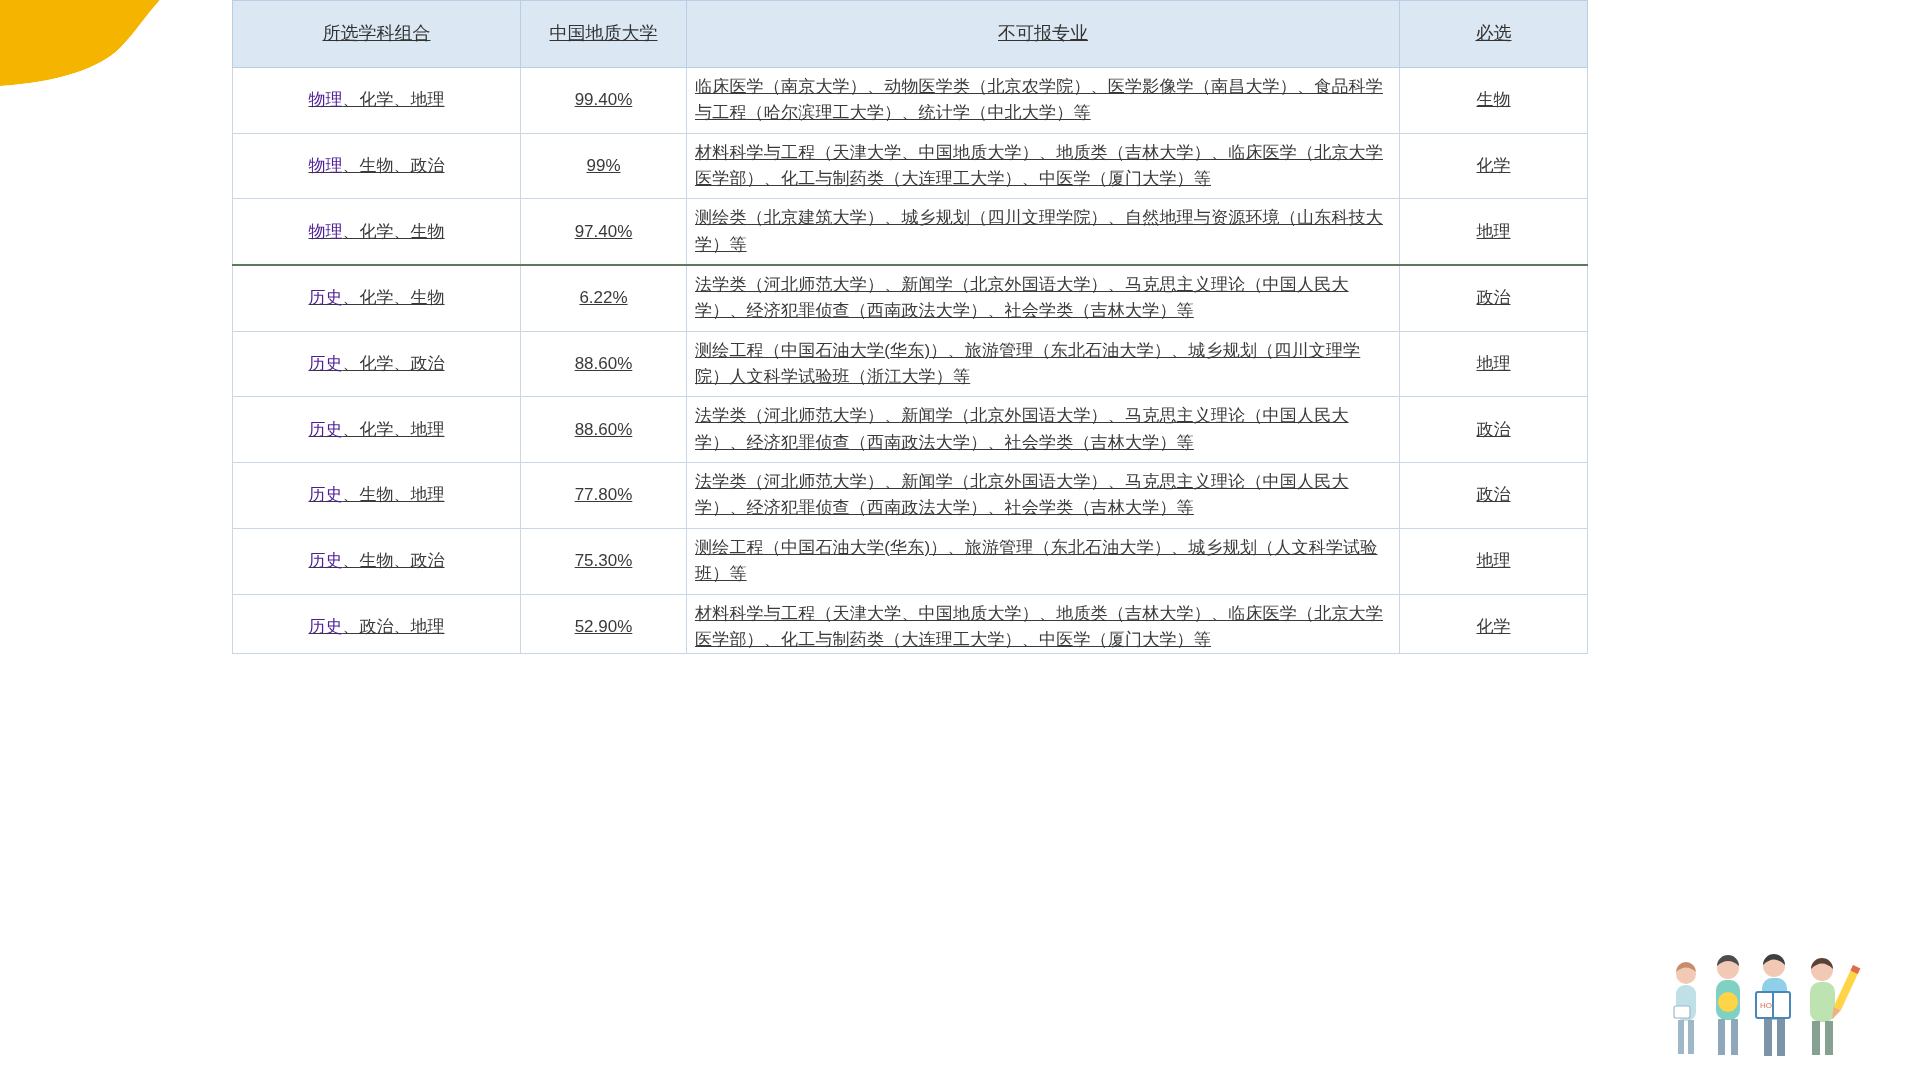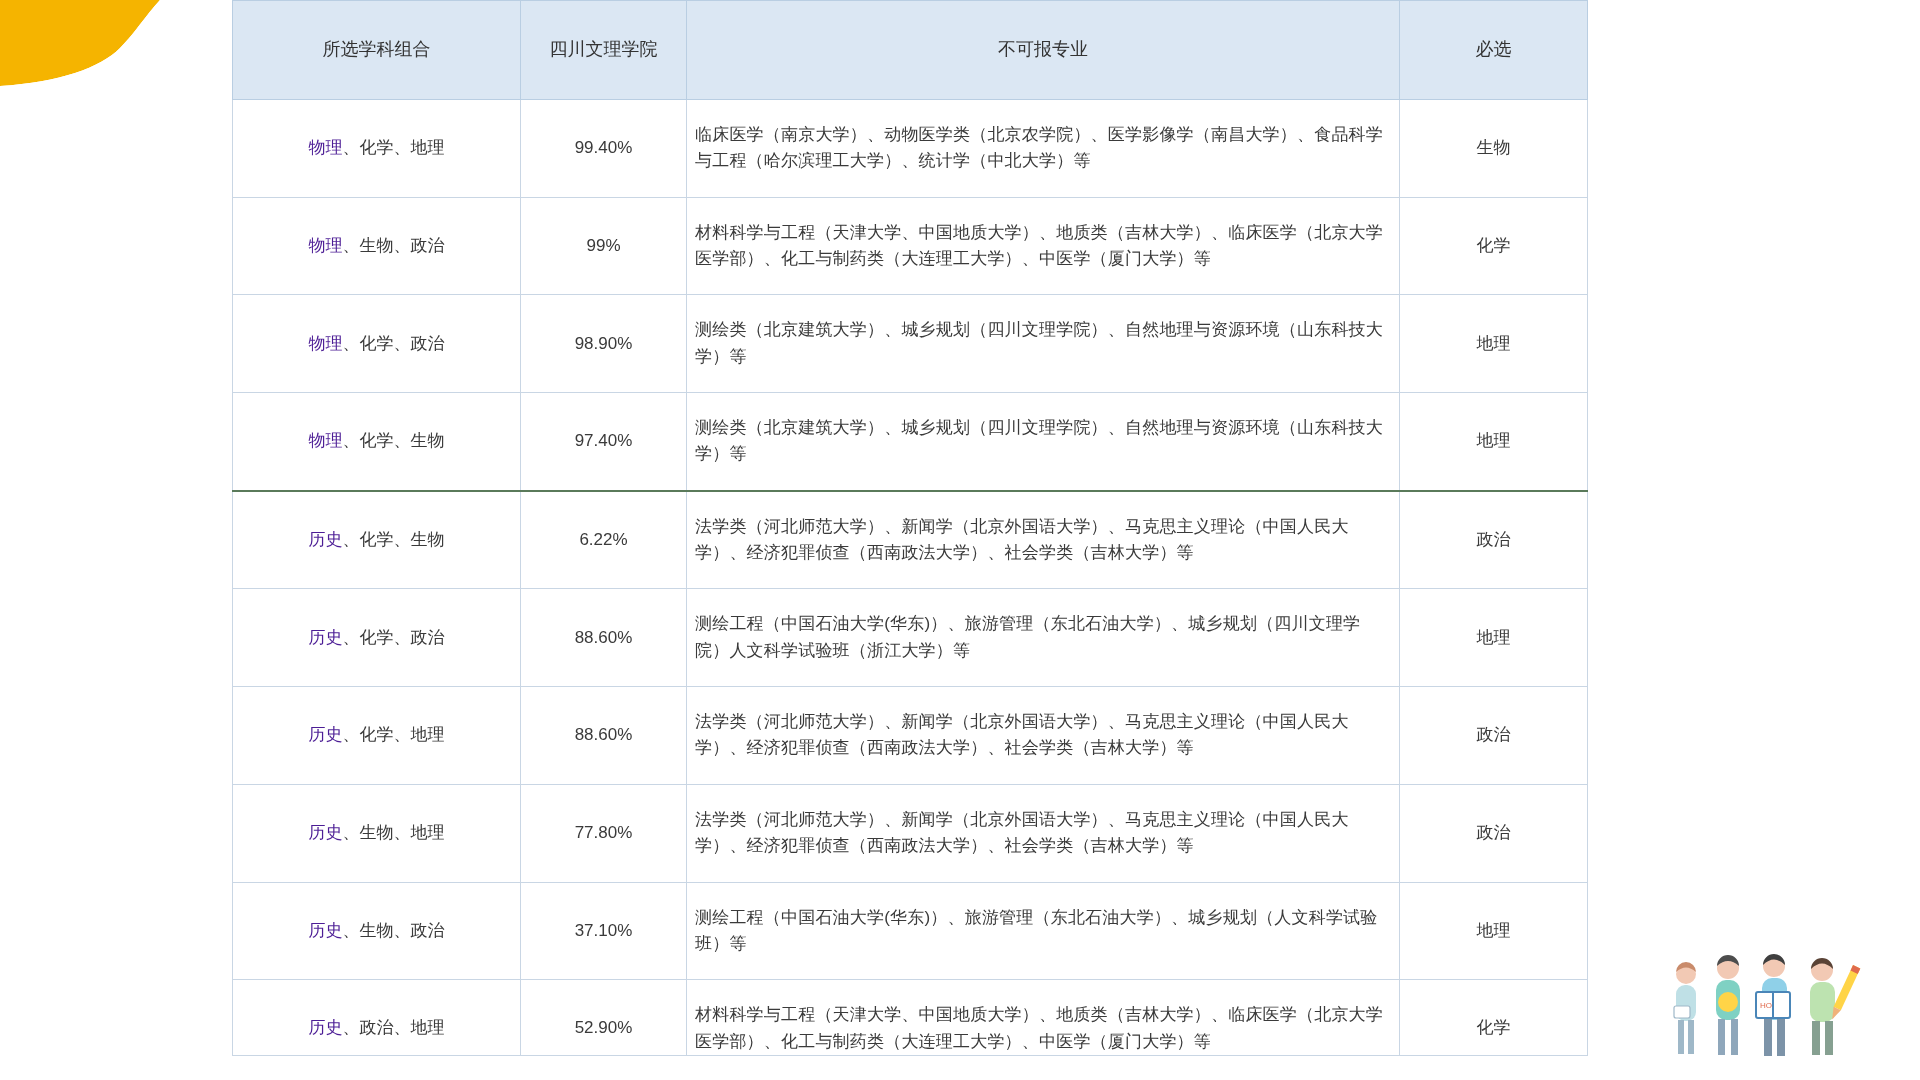--- a/index.html
+++ b/index.html
@@ -51,24 +51,25 @@
     border-collapse: collapse;
     width: 1355px;
     table-layout: fixed;
     background: #ffffff;
   }
 
   table.grid th,
   table.grid td {
     border: 1px solid #c9d6e4;
     vertical-align: middle;
-    padding: 22px 8px;
+    padding: 6px 8px;
     font-size: 17px;
     color: #3a3a3a;
     line-height: 1.55;
+    text-decoration: underline;
   }
 
   table.grid thead th {
     background: #dbe7f3;
     height: 54px;
     text-align: center;
     font-weight: normal;
     font-size: 18px;
     color: #333333;
     border: 1px solid #b9cee2;
@@ -134,45 +135,39 @@
     <table class="grid">
       <colgroup>
         <col class="c-combo">
         <col class="c-ratio">
         <col class="c-majors">
         <col class="c-must">
       </colgroup>
       <thead>
         <tr>
           <th>所选学科组合</th>
-          <th>四川文理学院</th>
+          <th>中国地质大学</th>
           <th>不可报专业</th>
           <th>必选</th>
         </tr>
       </thead>
       <tbody id="tbody">
           <tr>
             <td class="combo"><span class="subj-hl">物理</span><span>、化学、地理</span></td>
             <td class="ratio">99.40%</td>
             <td class="majors">临床医学（南京大学）、动物医学类（北京农学院）、医学影像学（南昌大学）、食品科学与工程（哈尔滨理工大学）、统计学（中北大学）等</td>
             <td class="must">生物</td>
           </tr>
           <tr>
             <td class="combo"><span class="subj-hl">物理</span><span>、生物、政治</span></td>
             <td class="ratio">99%</td>
             <td class="majors">材料科学与工程（天津大学、中国地质大学）、地质类（吉林大学）、临床医学（北京大学医学部）、化工与制药类（大连理工大学）、中医学（厦门大学）等</td>
             <td class="must">化学</td>
           </tr>
           <tr>
-            <td class="combo"><span class="subj-hl">物理</span><span>、化学、政治</span></td>
-            <td class="ratio">98.90%</td>
-            <td class="majors">测绘类（北京建筑大学）、城乡规划（四川文理学院）、自然地理与资源环境（山东科技大学）等</td>
-            <td class="must">地理</td>
-          </tr>
-          <tr>
             <td class="combo"><span class="subj-hl">物理</span><span>、化学、生物</span></td>
             <td class="ratio">97.40%</td>
             <td class="majors">测绘类（北京建筑大学）、城乡规划（四川文理学院）、自然地理与资源环境（山东科技大学）等</td>
             <td class="must">地理</td>
           </tr>
           <tr class="group-break">
             <td class="combo"><span class="subj-hl">历史</span><span>、化学、生物</span></td>
             <td class="ratio">6.22%</td>
             <td class="majors">法学类（河北师范大学）、新闻学（北京外国语大学）、马克思主义理论（中国人民大学）、经济犯罪侦查（西南政法大学）、社会学类（吉林大学）等</td>
             <td class="must">政治</td>
@@ -190,21 +185,21 @@
             <td class="must">政治</td>
           </tr>
           <tr>
             <td class="combo"><span class="subj-hl">历史</span><span>、生物、地理</span></td>
             <td class="ratio">77.80%</td>
             <td class="majors">法学类（河北师范大学）、新闻学（北京外国语大学）、马克思主义理论（中国人民大学）、经济犯罪侦查（西南政法大学）、社会学类（吉林大学）等</td>
             <td class="must">政治</td>
           </tr>
           <tr>
             <td class="combo"><span class="subj-hl">历史</span><span>、生物、政治</span></td>
-            <td class="ratio">37.10%</td>
+            <td class="ratio">75.30%</td>
             <td class="majors">测绘工程（中国石油大学(华东)）、旅游管理（东北石油大学）、城乡规划（人文科学试验班）等</td>
             <td class="must">地理</td>
           </tr>
           <tr class="clipped">
             <td class="combo"><span class="subj-hl">历史</span><span>、政治、地理</span></td>
             <td class="ratio">52.90%</td>
             <td class="majors">材料科学与工程（天津大学、中国地质大学）、地质类（吉林大学）、临床医学（北京大学医学部）、化工与制药类（大连理工大学）、中医学（厦门大学）等</td>
             <td class="must">化学</td>
           </tr>
         </tbody>

